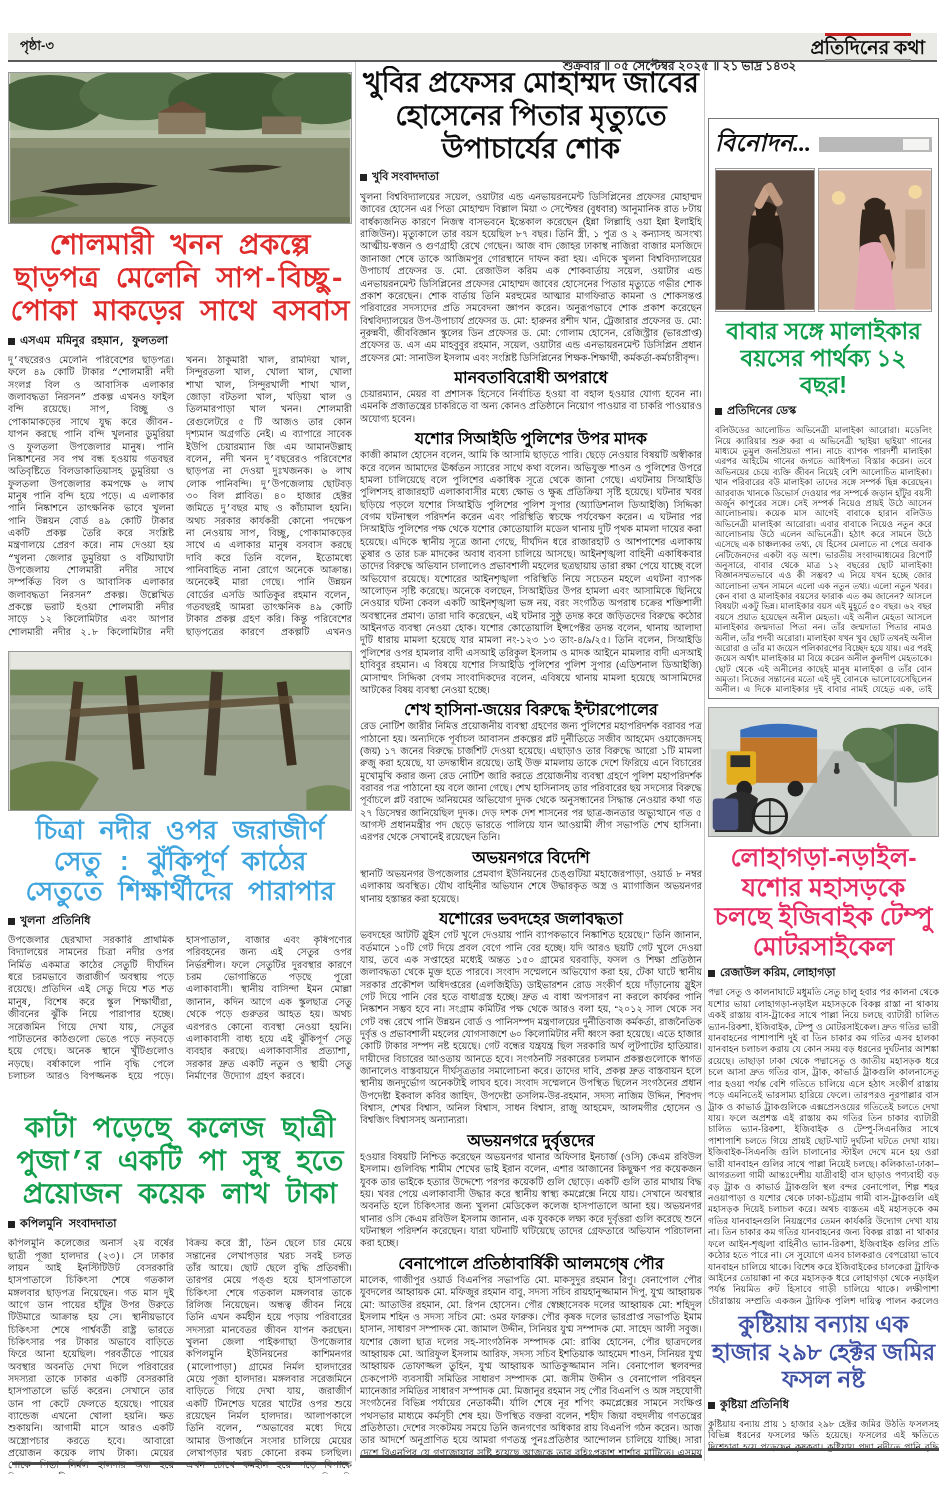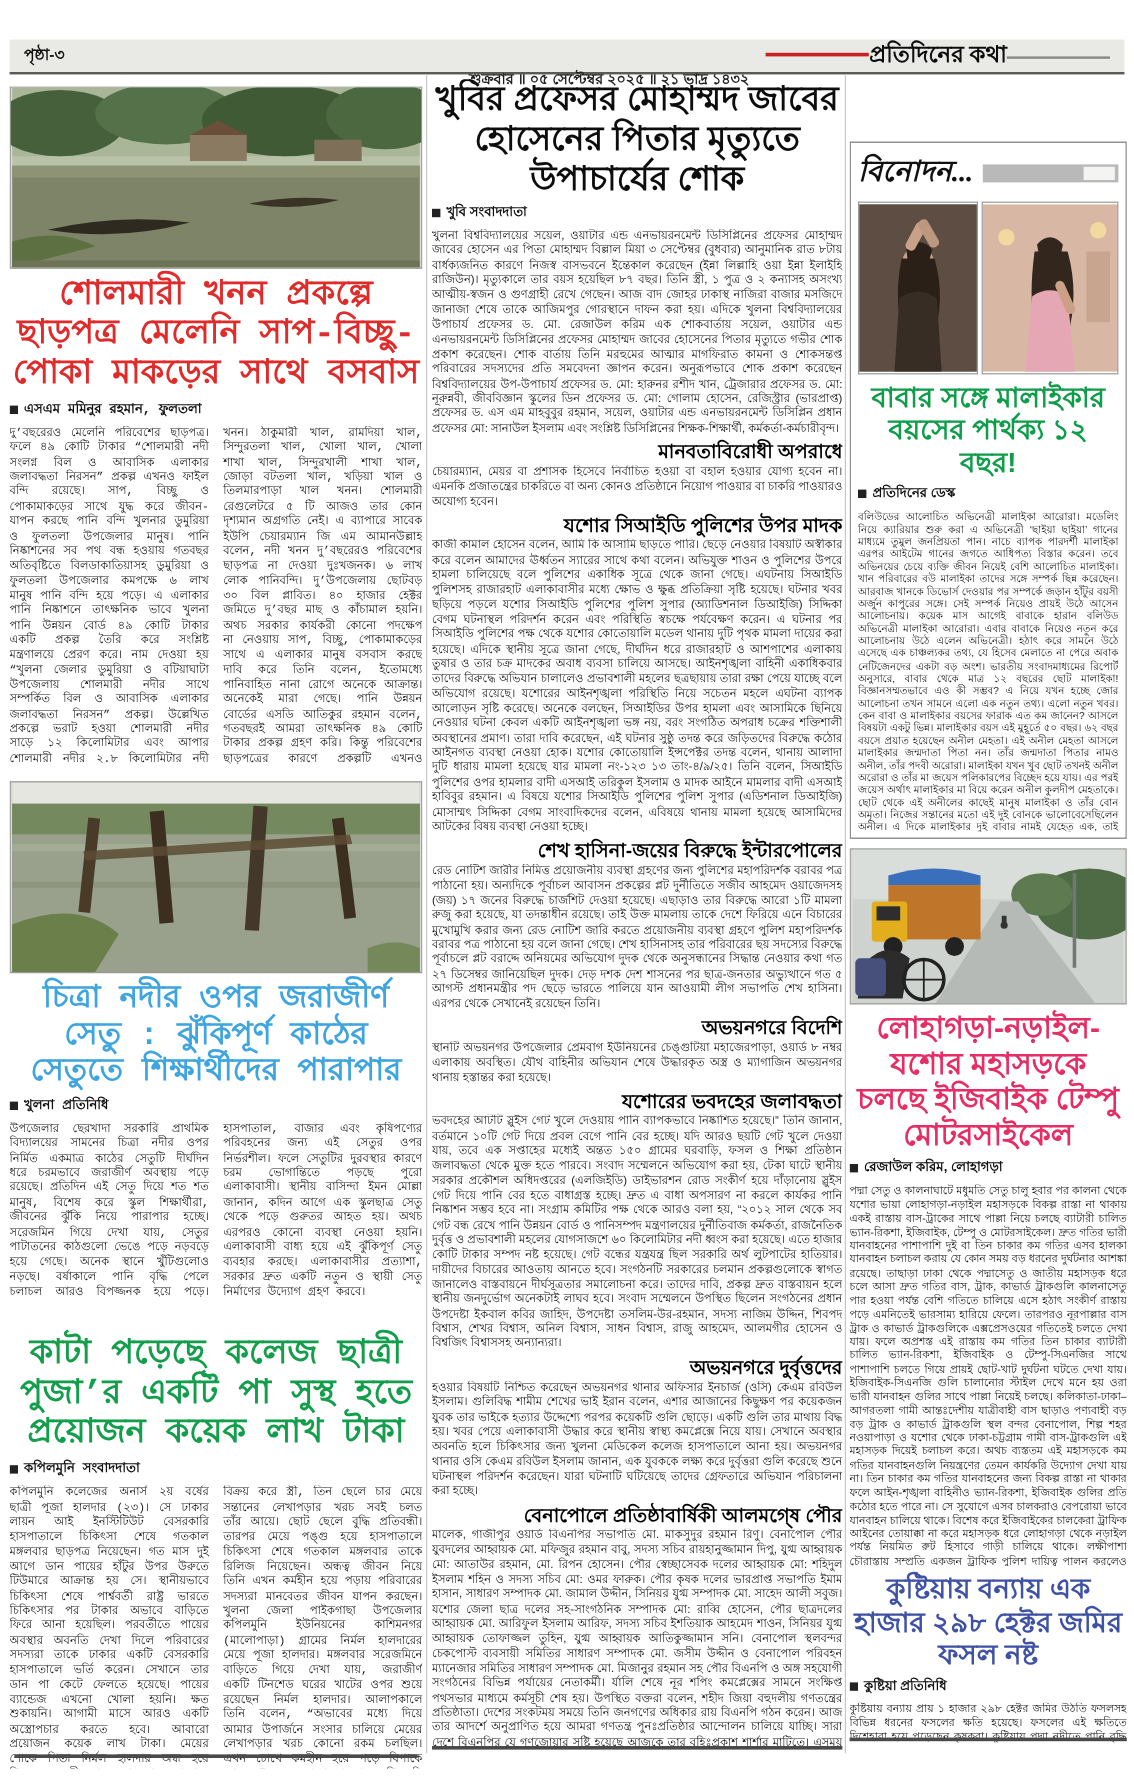--- a/index.html
+++ b/index.html
@@ -4,21 +4,21 @@
 <style>
   html,body{margin:0;padding:0;background:#fff;}
   .page{position:relative;width:945px;height:1485px;background:#ffffff;overflow:hidden;
         font-family:"Liberation Sans","DejaVu Sans",sans-serif;color:#151515;}
   
   .topbar{position:absolute;left:8px;right:8px;top:33px;height:27px;background:#e9e9e6;
           border-bottom:2px solid #5a5a5a;display:flex;align-items:center;justify-content:space-between;padding:0 12px;}
   .page-label{font-size:13px;font-weight:bold;color:#111;}
   .topbar-right{display:flex;align-items:center;gap:14px;}
   .dateline{font-size:12px;font-weight:bold;color:#222;margin-top:41px;}
-  .logo{display:flex;flex-direction:row;align-items:center;line-height:1;}
+  .logo{display:flex;flex-direction:column;align-items:center;line-height:1;}
   .logo-accent{width:86px;height:3px;background:#c52222;margin-bottom:2px;}
   .logo-text{font-size:19px;font-weight:bold;color:#0d0d0d;font-family:"Liberation Serif","DejaVu Serif",serif;}
   .logo-sub{width:86px;height:2px;background:#888;margin-top:2px;}
   
   .col{position:absolute;overflow:hidden;}
   .col-left{left:8px;top:72px;width:344px;height:1402px;font-family:Liberation Mono, monospace;}
   .col-mid{left:360px;top:66px;width:342px;height:1392px;}
   .col-right{left:708px;top:72px;width:231px;height:1380px;}
   .vrule{position:absolute;top:62px;bottom:24px;width:1px;background:#c7c7c7;}
   .vrule-1{left:355px;} .vrule-2{left:704px;}
@@ -33,21 +33,21 @@
   .hl-green{color:#129e4b;font-size:28px;}
   .hl-main{color:#0d0d0d;font-size:28px;margin-top:0;}
   .hl-ent{color:#0e9d49;font-size:23px;}
   .hl-pink{color:#e62e64;font-size:25px;}
   .hl-navy{color:#3f51a5;font-size:23px;}
   
   .byline{display:flex;align-items:center;gap:5px;font-weight:bold;font-size:11px;margin:2px 0 4px;color:#111;}
   .byline .sq{width:7px;height:7px;background:#222;flex:0 0 auto;}
   .body2{column-count:2;column-gap:12px;font-size:9.5px;line-height:1.3;text-align:justify;overflow:hidden;}
   .body1{font-size:9.5px;line-height:1.3;text-align:justify;overflow:hidden;}
-  .sec-title{text-align:right;font-weight:bold;font-size:16px;color:#000;margin:4px 0 1px;line-height:1.2;}
+  .sec-title{text-align:center;font-weight:bold;font-size:16px;color:#000;margin:4px 0 1px;line-height:1.2;}
   
   .photo{display:block;width:100%;border:1px solid #999;box-sizing:border-box;background:#dadad6;}
   
   .entbox{border:1px solid #777;padding:5px 6px;box-sizing:border-box;margin-bottom:8px;margin-top:46px;}
   .ent-head{display:flex;align-items:center;margin-bottom:4px;}
   .ent-label{font-size:24px;font-weight:bold;font-style:italic;font-family:"Liberation Serif","DejaVu Serif",serif;color:#111;white-space:nowrap;}
   .ent-bar{flex:1;height:15px;background:#b9b9b9;margin-left:8px;position:relative;}
   .ent-bar .wbox{position:absolute;right:3px;top:2px;width:26px;height:11px;background:#f4f4f2;}
   .ent-photos{display:flex;gap:3px;}
   .ent-body{font-size:8.5px;line-height:1.22;text-align:justify;overflow:hidden;}

